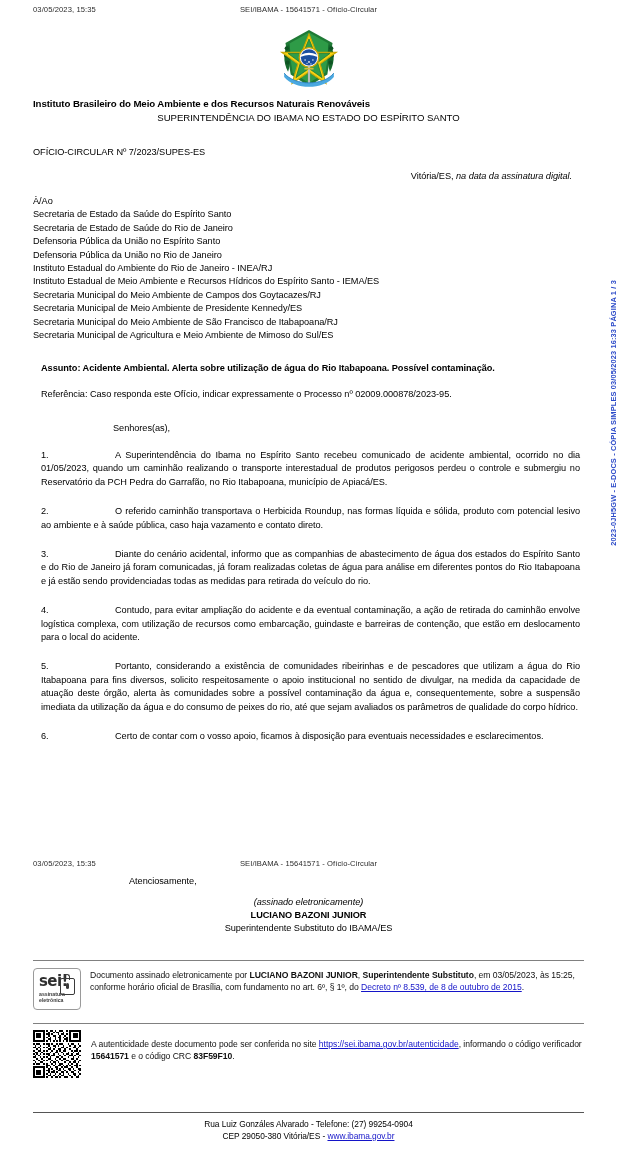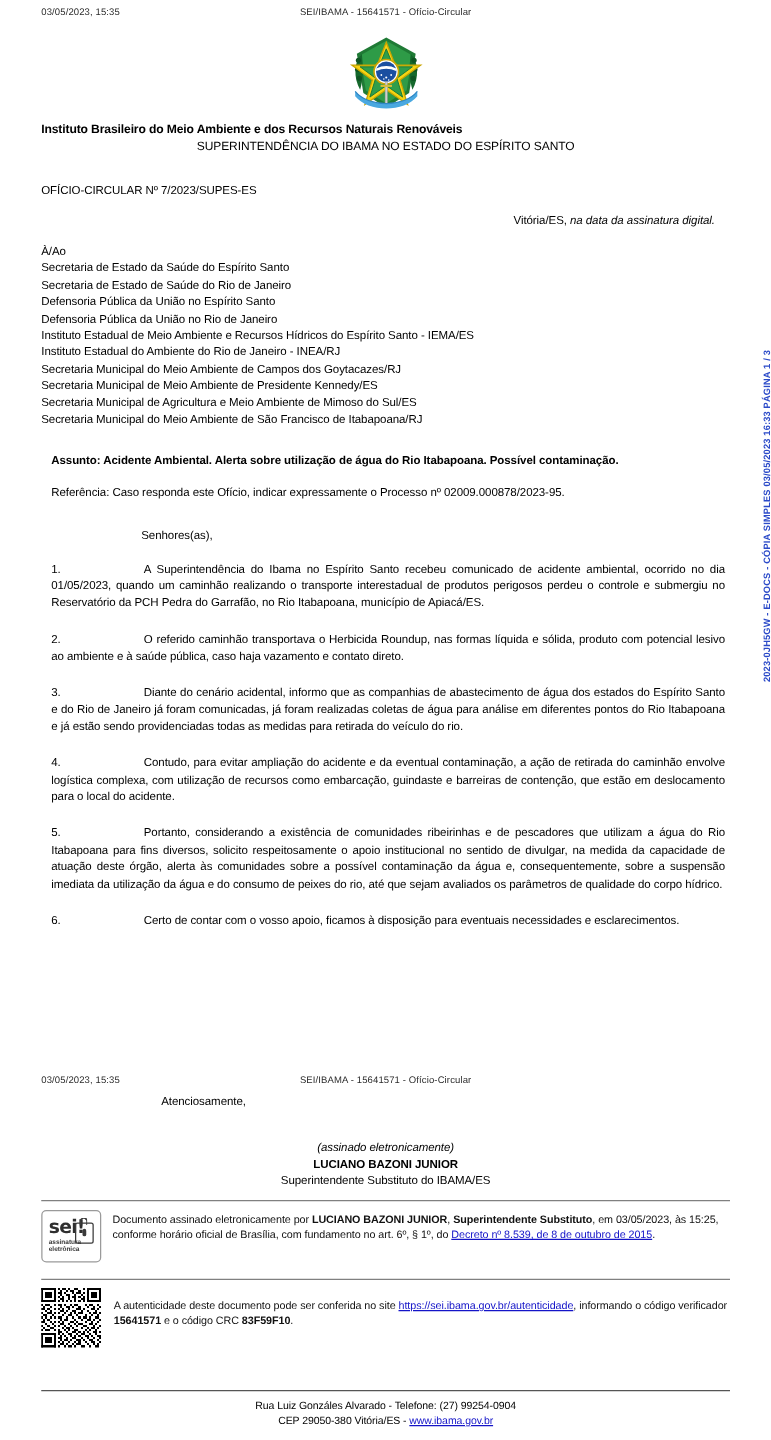--- a/index.html
+++ b/index.html
@@ -354,26 +354,26 @@
     <div class="place-line">
       <span>Vitória/ES, </span><em>na data da assinatura digital.</em>
     </div>
 
     <div class="recipients">
       <div>À/Ao</div>
       <div>Secretaria de Estado da Saúde do Espírito Santo</div>
       <div>Secretaria de Estado de Saúde do Rio de Janeiro</div>
       <div>Defensoria Pública da União no Espírito Santo</div>
       <div>Defensoria Pública da União no Rio de Janeiro</div>
+      <div>Instituto Estadual do Ambiente do Rio de Janeiro - INEA/RJ</div>
       <div>Instituto Estadual de Meio Ambiente e Recursos Hídricos do Espírito Santo - IEMA/ES</div>
-      <div>Instituto Estadual do Ambiente do Rio de Janeiro - INEA/RJ</div>
       <div>Secretaria Municipal do Meio Ambiente de Campos dos Goytacazes/RJ</div>
       <div>Secretaria Municipal de Meio Ambiente de Presidente Kennedy/ES</div>
+      <div>Secretaria Municipal do Meio Ambiente de São Francisco de Itabapoana/RJ</div>
       <div>Secretaria Municipal de Agricultura e Meio Ambiente de Mimoso do Sul/ES</div>
-      <div>Secretaria Municipal do Meio Ambiente de São Francisco de Itabapoana/RJ</div>
     </div>
 
     <div class="assunto">Assunto: Acidente Ambiental. Alerta sobre utilização de água do Rio Itabapoana. Possível contaminação.</div>
 
     <div class="referencia">
       <span class="ref-label">Referência</span><span>: Caso responda este Ofício, indicar expressamente o Processo nº 02009.000878/2023-95.</span>
     </div>
 
     <div class="salutation">Senhores(as),</div>
 
@@ -386,21 +386,21 @@
 
   </div>
 
   <div class="print-header" style="top:859px;">
     <div class="ph-left">03/05/2023, 15:35</div>
     <div class="ph-center">SEI/IBAMA - 15641571 - Ofício-Circular</div>
   </div>
 
   <div style="position:absolute; left:33px; top:876px; width:551px;">
     <div class="atenciosamente">Atenciosamente,</div>
-    <div class="sig-block" style="margin-top:26px;">
+    <div class="sig-block" style="margin-top:10px;">
       <div class="sig-elet">(assinado eletronicamente)</div>
       <div class="sig-name">LUCIANO BAZONI JUNIOR</div>
       <div>Superintendente Substituto do IBAMA/ES</div>
     </div>
   </div>
 
   <div style="position:absolute; left:33px; top:960px; width:551px;">
     <hr class="hr-line">
     <div class="sei-row" style="margin-top:7px;">
       <div class="sei-logo">

